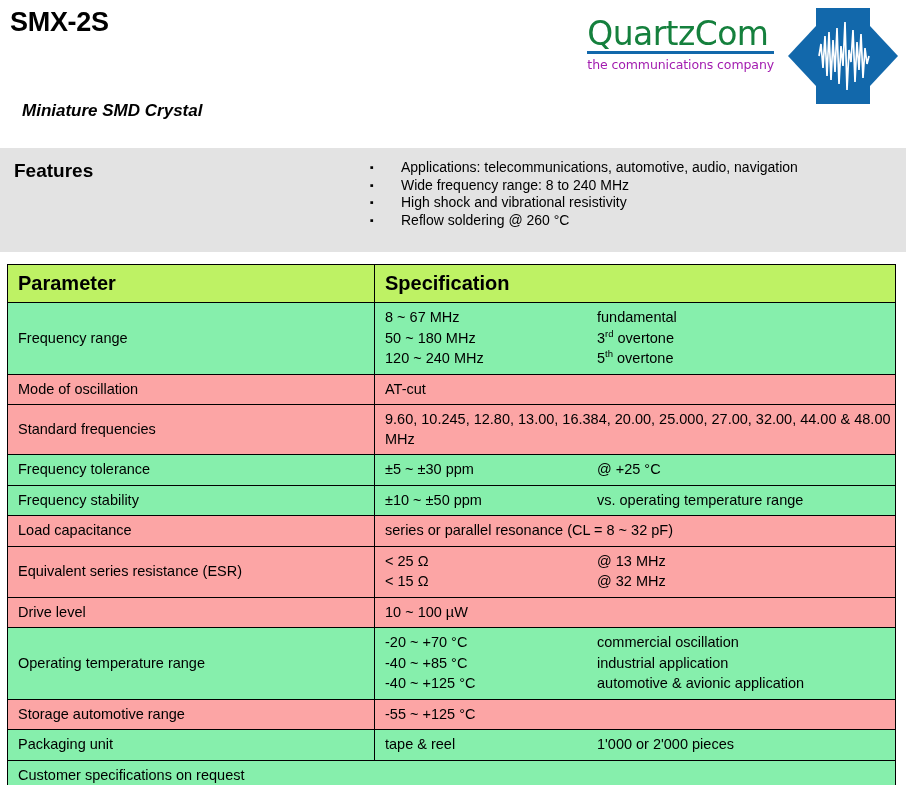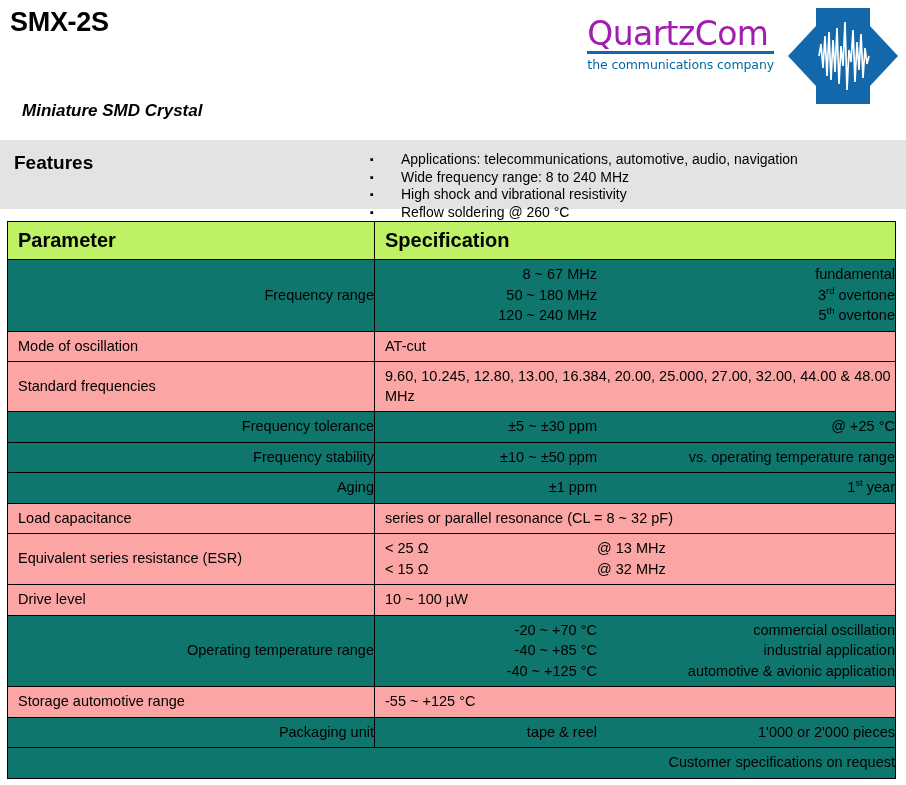--- a/index.html
+++ b/index.html
@@ -52,53 +52,53 @@
     display: flex;
     align-items: flex-start;
   }
   .logo-text {
     text-align: left;
     padding-top: 12px;
     padding-right: 14px;
   }
   .logo-word {
     font-size: 33px;
-    color: #a21caf;
+    color: #15803d;
     line-height: 0.98;
     letter-spacing: -0.6px;
     font-family: "DejaVu Sans", sans-serif;
     white-space: nowrap;
   }
   .logo-rule {
     height: 2.5px;
     background: #1268ab;
     margin-top: 1px;
     width: 100%;
   }
   .logo-tag {
     font-size: 12.5px;
-    color: #0369a1;
+    color: #a21caf;
     margin-top: 3px;
     letter-spacing: -0.1px;
     font-family: "DejaVu Sans", sans-serif;
     white-space: nowrap;
     text-align: center;
   }
   .logo-mark {
     width: 110px;
     height: 100px;
     flex: none;
   }
 
   
   .features {
     background: #e3e3e3;
-    height: 69px;
+    height: 104px;
     position: relative;
-    margin-top: 14px;
+    margin-top: 22px;
   }
   .features-label {
     position: absolute;
     left: 14px;
     top: 12px;
     font-size: 19px;
     font-weight: bold;
   }
   .features-list {
     position: absolute;
@@ -147,21 +147,21 @@
     font-weight: bold;
     height: 32px;
     padding: 2px 0 3px 10px;
     vertical-align: middle;
   }
   .spec-table tbody td {
     font-size: 14.5px;
     padding: 5px 0 5px 10px;
     line-height: 19.5px;
   }
-  .spec-table tbody tr.shaded td { background: #0f766e; text-align: right; }
+  .spec-table tbody tr.shaded td { background: #86efac; }
   .spec-table tbody tr.plain td  { background: #fca5a5; }
 
   
   td.param { vertical-align: middle; }
   td.param.top { vertical-align: middle; }
 
   
   .kv {
     display: flex;
   }
@@ -265,29 +265,20 @@
       </tr>
       <tr class="shaded">
         <td class="param">Frequency stability</td>
         <td>
           <div class="kv">
             <span class="k">±10 ~ ±50 ppm</span>
             <span class="v">vs. operating temperature range</span>
           </div>
         </td>
       </tr>
-      <tr class="shaded">
-        <td class="param">Aging</td>
-        <td>
-          <div class="kv">
-            <span class="k">±1 ppm</span>
-            <span class="v">1<sup>st</sup>  year</span>
-          </div>
-        </td>
-      </tr>
       <tr class="plain">
         <td class="param">Load capacitance</td>
         <td class="">series or parallel resonance (CL = 8 ~ 32 pF)</td>
       </tr>
       <tr class="plain">
         <td class="param top">Equivalent series resistance (ESR)</td>
         <td>
           <div class="kv">
             <span class="k">&lt; 25 Ω</span>
             <span class="v">@ 13 MHz</span>

